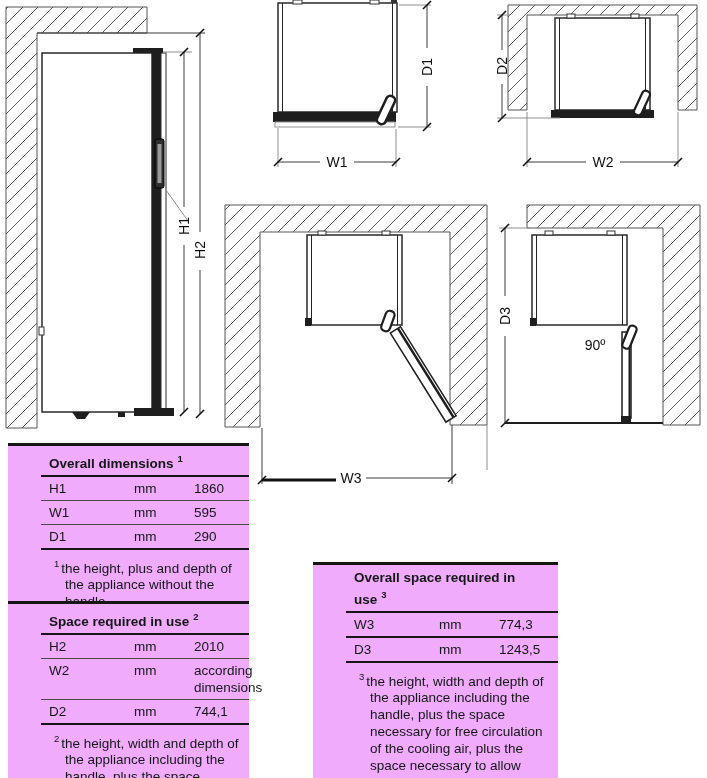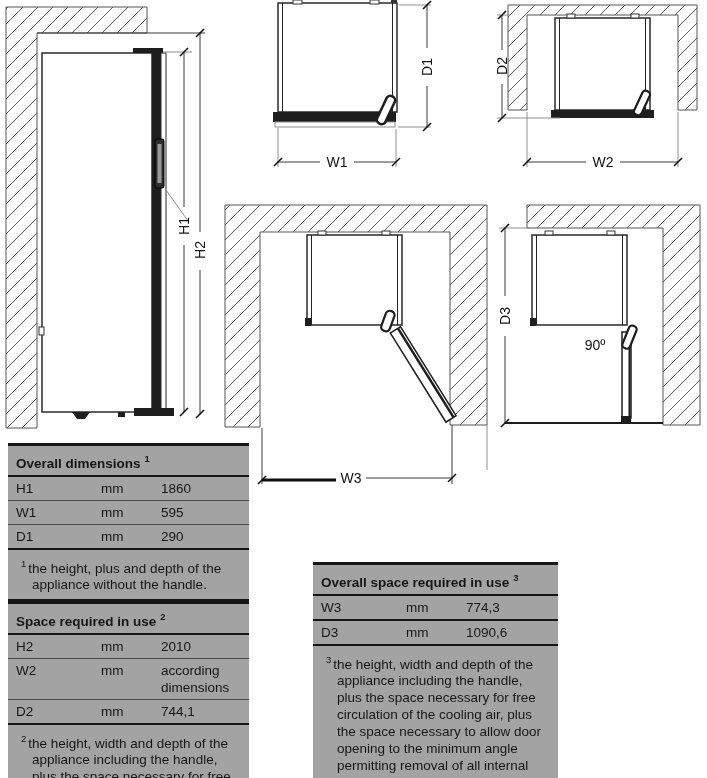--- a/index.html
+++ b/index.html
@@ -8,23 +8,23 @@
   #drawings{position:absolute;left:0;top:0;}
 
   
   .dim{stroke:#3a3a3a;stroke-width:1;fill:none;}
   .ext{stroke:#8f8f8f;stroke-width:1;fill:none;}
   .tick{stroke:#111;stroke-width:1.6;}
   .dk{stroke:#242424;}
   .dimlabel{font-family:"Liberation Sans",sans-serif;font-size:14px;fill:#111;}
 
   
-  .tbl{position:absolute;background:#a3a3a3;border-top:3px solid #161616;
+  .tbl{position:absolute;background:#f0abfc;border-top:3px solid #161616;
        border-bottom:2px solid #161616;font-size:13.5px;color:#161616;
-       line-height:17px;box-sizing:border-box;}
+       line-height:17px;box-sizing:border-box;padding-left:33px;}
   .hdr{font-weight:bold;padding:4px 8px 3px 8px;border-bottom:2px solid #161616;}
   .hdr sup{font-size:9.5px;margin-left:4px;}
   .row{display:flex;padding:3px 8px;border-bottom:1px solid #4a4a4a;align-items:flex-start;}
   .row.last{border-bottom:2px solid #161616;}
   .row .p{width:85px;flex:none;}
   .row .u{width:60px;flex:none;}
   .row .v{flex:1;text-align:left;}
   .tbl3 .row{border-bottom:2px solid #161616;}
   .fn{padding:5px 8px 6px 24px;text-indent:-11px;}
   .fn sup{font-size:9.5px;margin-right:2px;}
@@ -252,20 +252,20 @@
       <span>Overall space required in use</span><sup>3</sup>
     </div>
     <div class="row">
       <span class="p">W3</span>
       <span class="u">mm</span>
       <span class="v">774,3</span>
     </div>
     <div class="row last">
       <span class="p">D3</span>
       <span class="u">mm</span>
-      <span class="v">1090,6</span>
+      <span class="v">1243,5</span>
     </div>
     <div class="fn">
       <sup>3</sup><span>the height, width and depth of the appliance including the handle, plus the space necessary for free circulation of the cooling air, plus the space necessary to allow door opening to the minimum angle permitting removal of all internal equipment.</span>
     </div>
   </div>
 
 </div>
 
 </body></html>

